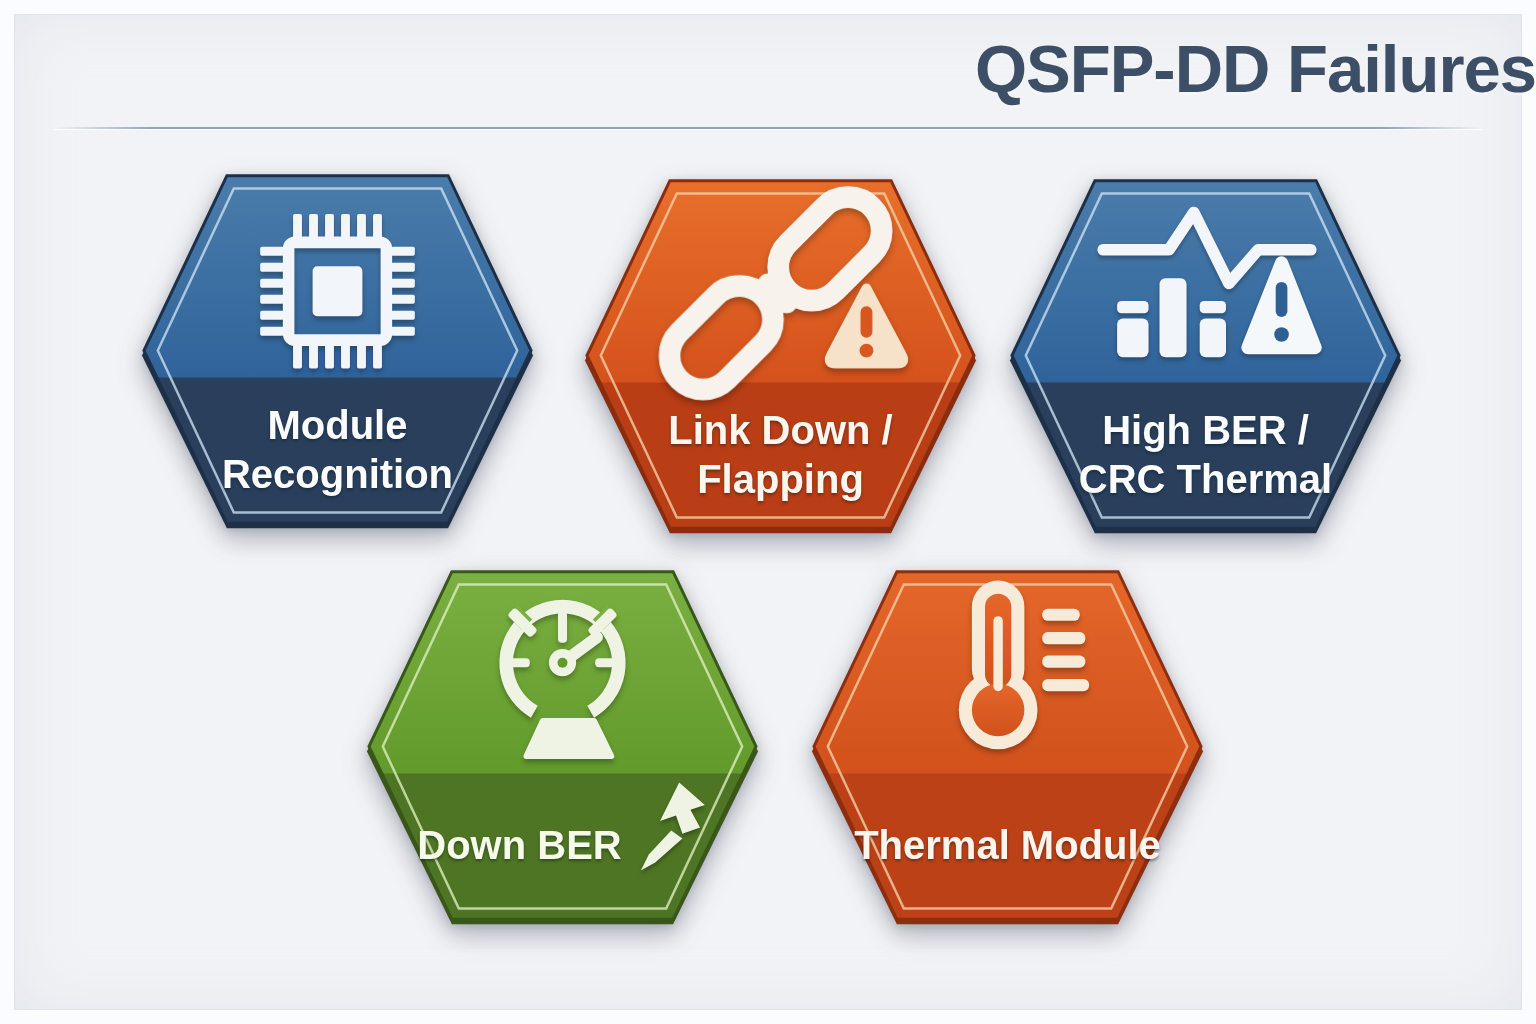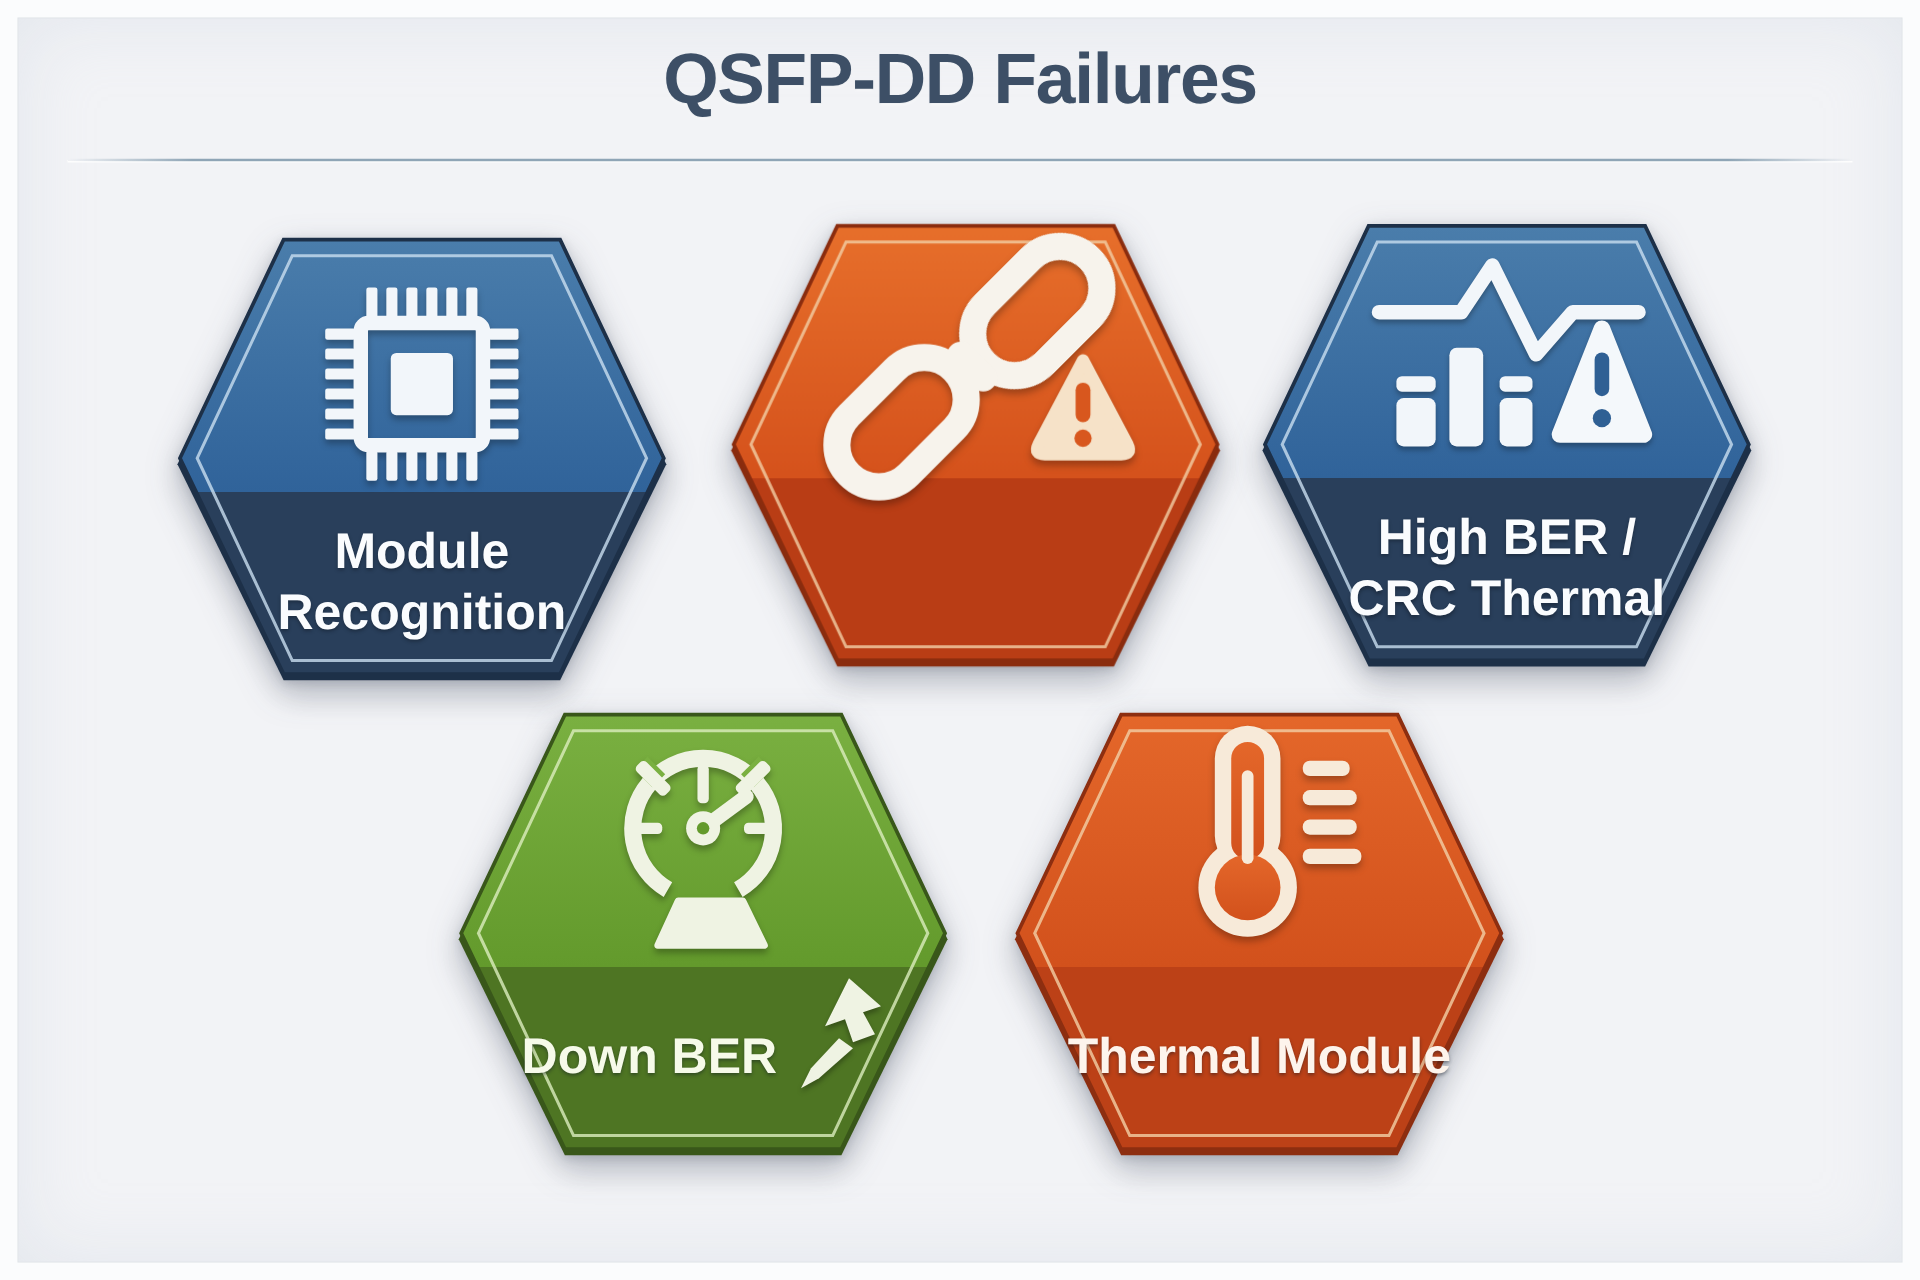--- a/index.html
+++ b/index.html
@@ -1,22 +1,22 @@
 <!DOCTYPE html>
 <html style="--t-background: #f2f3f6; --t-frame-border: #e1e5ea; --t-title-color: #3d4f66; --t-divider-color: #8fa5b6;"><head>
 <meta charset="utf-8">
 <style>
   html,body{margin:0;padding:0;background:#f7f8fa;}
   .stage{position:relative;width:1536px;height:1024px;overflow:hidden;
          font-family:"Liberation Sans","DejaVu Sans",sans-serif;background:#fbfcfd;}
   .frame{position:absolute;inset:14px;background:var(--t-background,#f2f3f6);
          border:1px solid var(--t-frame-border,#e1e5ea);
          box-shadow:inset 0 0 60px rgba(190,200,215,.28);}
-  .title{position:absolute;top:30px;left:0;right:0;text-align:center;
-         font-size:57px;font-weight:bold;letter-spacing:-1px;
+  .title{position:absolute;top:30px;left:0;right:0;text-align:right;
+         font-size:67px;font-weight:bold;letter-spacing:-1px;
          color:var(--t-title-color,#3d4f66);text-shadow:0 2px 2px rgba(255,255,255,.8),0 1px 1px rgba(60,80,100,.25);}
   .divider{position:absolute;top:127px;left:54px;right:54px;height:2px;
          background:linear-gradient(to right,rgba(150,165,180,0),#8fa5b6 7%,#8fa5b6 93%,rgba(150,165,180,0));
          box-shadow:0 1px 0 rgba(255,255,255,.9);}
   .hex{position:absolute;width:395px;height:357px;}
   .hex svg.shape{position:absolute;inset:0;width:100%;height:100%;
          filter:drop-shadow(0 10px 13px rgba(45,55,75,.30)) drop-shadow(0 3px 4px rgba(45,55,75,.18));}
   .icon-g{filter:drop-shadow(0 4px 3px rgba(0,0,0,.28));}
   .hex-label{position:absolute;left:6%;right:6%;top:57%;bottom:3%;
          display:flex;align-items:center;justify-content:center;text-align:center;
@@ -27,21 +27,21 @@
          filter:drop-shadow(0 3px 2px rgba(0,0,0,.3));}
 </style>
 </head>
 <body>
 
 <div class="stage">
   <div class="frame"></div>
   <div class="title">QSFP-DD Failures</div>
   <div class="divider"></div>
 
-  <div class="hex" style="left: 140px; top: 188px; --c-top: #4a7dab; --c-mid: #30639a; --c-band: #293f5b; --c-edge: #1d3048; --c-line: #c9def0; --c-icon: #f2f6fa; --c-text: #fafcfe;">
+  <div class="hex" style="left: 140px; top: 172px; --c-top: #4a7dab; --c-mid: #30639a; --c-band: #293f5b; --c-edge: #1d3048; --c-line: #c9def0; --c-icon: #f2f6fa; --c-text: #fafcfe;">
     <svg class="shape" viewBox="0 0 400 360">
       <defs>
         <linearGradient id="grad0" x1="0" y1="0" x2="0" y2="1">
           <stop offset="0" stop-color="var(--c-top)"></stop>
             <stop offset="0.58" stop-color="var(--c-mid)"></stop>
           <stop offset="0.581" stop-color="var(--c-band)"></stop>
             <stop offset="1" stop-color="var(--c-band)"></stop>
         </linearGradient>
       </defs>
       <polygon points="88,9 312,9 398,185 312,360 88,360 2,185" fill="var(--c-edge)"></polygon>
@@ -97,20 +97,22 @@
         <rect x="118" y="18" width="120" height="68" rx="34" fill="none" stroke="var(--c-icon)" stroke-width="22" transform="rotate(-45 178 52)"></rect>
         <rect x="8" y="108" width="120" height="68" rx="34" fill="none" stroke="var(--c-icon)" stroke-width="22" transform="rotate(-45 68 142)"></rect>
         <rect x="101" y="86" width="48" height="22" rx="11" fill="var(--c-icon)" transform="rotate(45 125 97)"></rect>
         <g>
           <path d="M215 92 L251 160 Q255 168 246 168 L184 168 Q175 168 179 160 Z" fill="var(--c-accent)" stroke="var(--c-accent)" stroke-width="10" stroke-linejoin="round"></path>
           <rect x="209" y="110" width="12" height="32" rx="6" fill="var(--c-accent-mark)"></rect>
           <circle cx="215" cy="155" r="7" fill="var(--c-accent-mark)"></circle>
         </g>
       </g>
     </svg>
+    <div class="hex-label">Link Down /
+Flapping</div>
   </div>
 
   <div class="hex" style="left: 1008px; top: 177px; --c-top: #4a7dab; --c-mid: #30639a; --c-band: #293f5b; --c-edge: #1d3048; --c-line: #c9def0; --c-icon: #f2f6fa; --c-text: #fafcfe; --c-accent: #f4f8fb; --c-accent-mark: #2f6094;">
     <svg class="shape" viewBox="0 0 400 360">
       <defs>
         <linearGradient id="grad2" x1="0" y1="0" x2="0" y2="1">
           <stop offset="0" stop-color="var(--c-top)"></stop>
             <stop offset="0.58" stop-color="var(--c-mid)"></stop>
           <stop offset="0.581" stop-color="var(--c-band)"></stop>
             <stop offset="1" stop-color="var(--c-band)"></stop>

